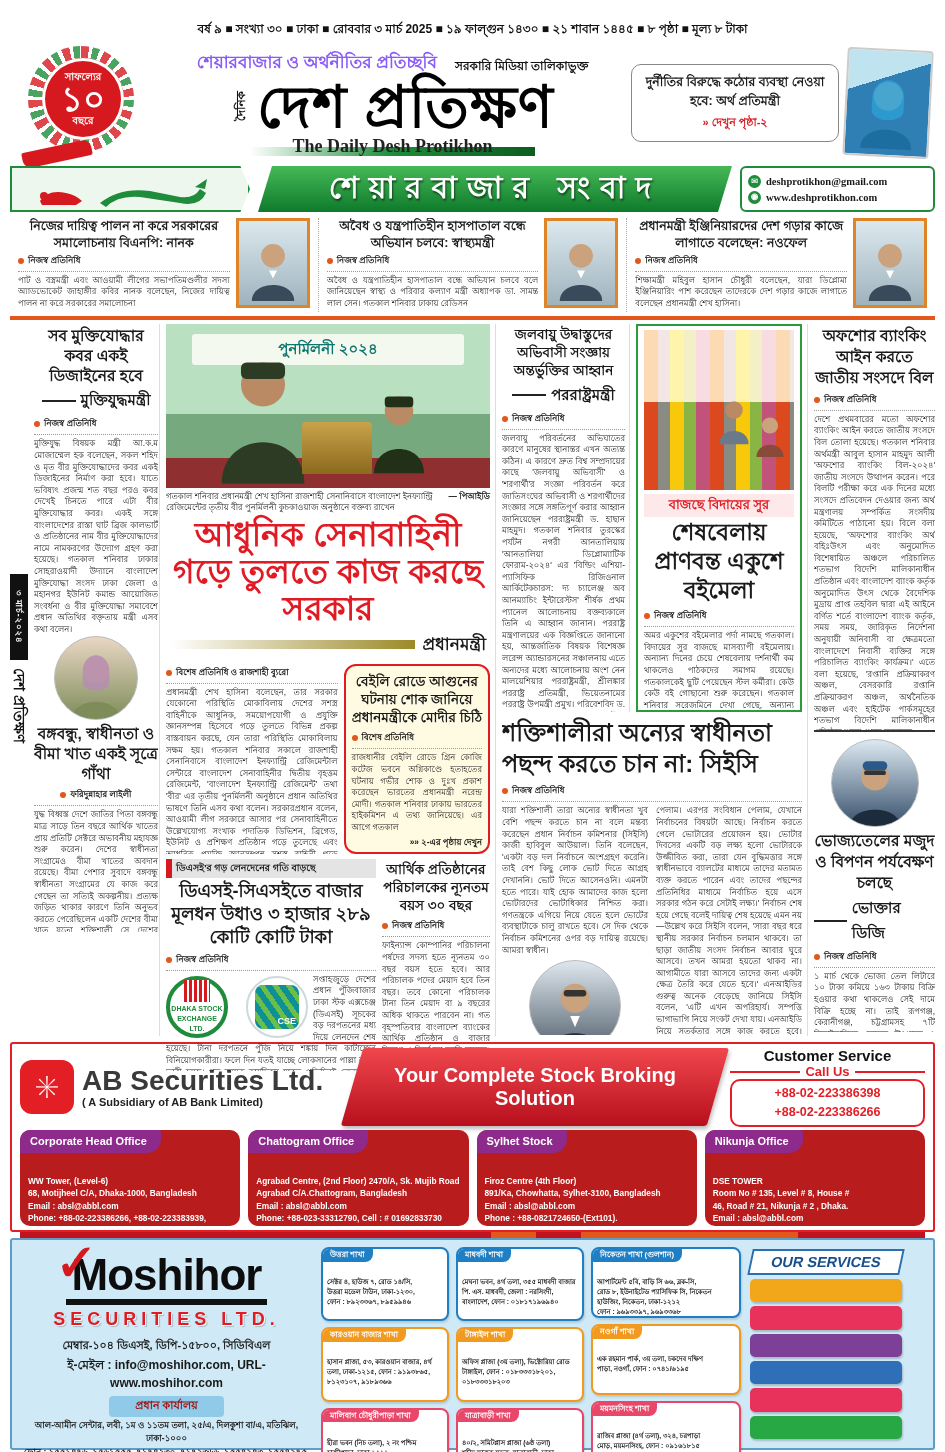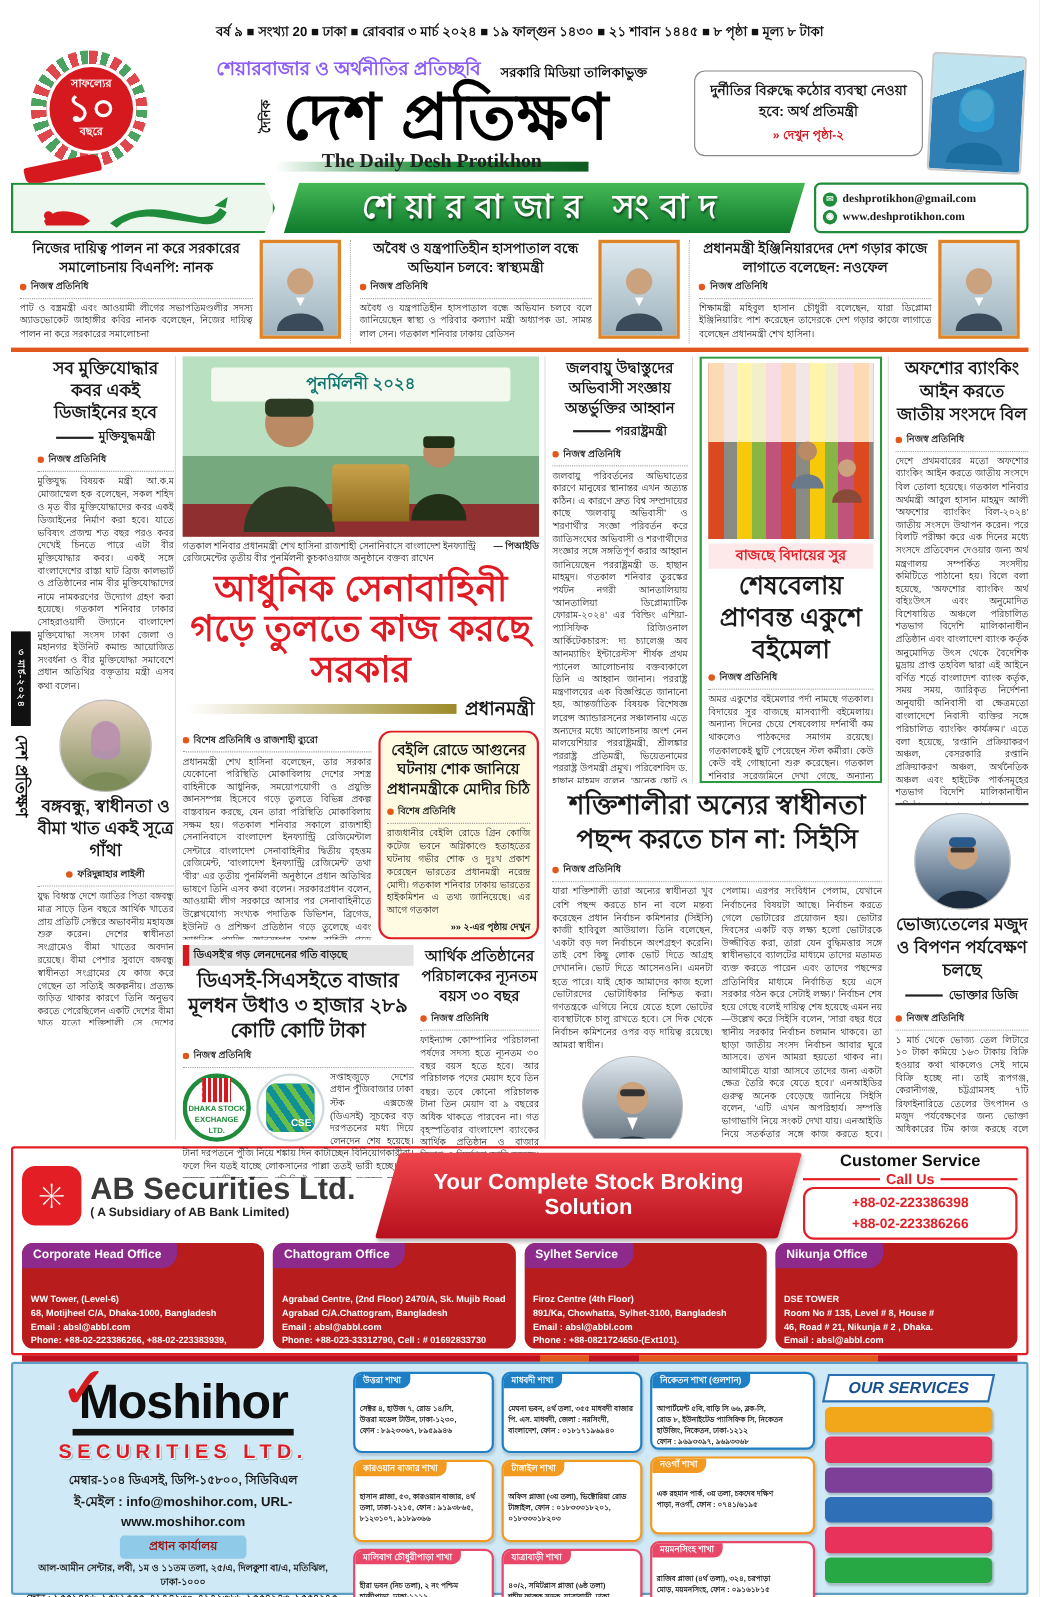--- a/index.html
+++ b/index.html
@@ -51,21 +51,21 @@
   .brief-main{flex:1;min-width:0;overflow:hidden}
   .brief-h{font-size:12.5px;font-weight:800;text-align:center;line-height:1.35}
   .brief-photo{width:74px;height:90px;border:3px solid #e08428;flex-shrink:0;position:relative;overflow:hidden;background:linear-gradient(180deg,#dce8ee,#9fb3bd)}
   .orange-rule{height:4px;background:#e2571c;margin:4px 10px 0}
 
   
   .byline{font-size:8.5px;font-weight:800;border-bottom:1px dotted #999;padding:2px 0 3px;margin-bottom:3px;display:flex;align-items:center;gap:4px}
   .dot{width:6px;height:6px;border-radius:50%;background:#e2571c;display:inline-block;flex-shrink:0}
   .body{font-size:8.4px;line-height:1.38;text-align:justify;color:#222}
   .more{font-size:8.4px;font-weight:800;text-align:right;margin-top:2px;color:#111}
-  .attr{display:flex;align-items:center;justify-content:center;gap:5px;font-weight:800;font-size:11px;margin:1px 0 2px}
+  .attr{display:flex;align-items:center;justify-content:center;gap:5px;font-weight:800;font-size:15px;margin:1px 0 2px}
   .attr-line{width:34px;height:2px;background:#222}
 
   
   .main{display:flex;gap:6px;padding:4px 10px 0;height:716px;position:relative}
   .spine{width:18px;display:flex;flex-direction:column;align-items:center;gap:8px;padding-top:250px;flex-shrink:0}
   .spine-date{writing-mode:vertical-rl;background:#111;color:#fff;font-size:8.5px;font-weight:700;padding:16px 2px;letter-spacing:1px}
   .spine-brand{writing-mode:vertical-rl;font-size:15px;font-weight:900;color:#111}
   .colA{width:126px;flex-shrink:0;border-right:1px solid #ddd;padding-right:1px}
   .colB{width:330px;flex-shrink:0;border-right:1px solid #ddd;padding-right:5px}
   .colMid{width:306px;flex-shrink:0;border-right:1px solid #ddd;padding-right:5px}
@@ -88,41 +88,41 @@
   .attr-main{display:flex;align-items:center;justify-content:flex-end;gap:8px;margin:3px 4px 5px}
   .grad-bar{flex:1;height:9px;background:linear-gradient(90deg,#ffffff,#9c8a28)}
   .attr-main-t{font-size:17px;font-weight:900}
   .colB-row1{display:flex;gap:6px;height:190px;overflow:hidden}
   .mainbody{width:54%;overflow:hidden}
   .modi-box{width:46%;background:#fffbe2;border:2px solid #e01b24;border-radius:12px;padding:5px 6px;overflow:hidden}
   .colB-row2{display:flex;gap:6px;margin-top:5px;height:212px;overflow:hidden}
   .dse{width:66%;min-width:0}
   .kicker-bar{background:#e4e4e4;border-left:6px solid #d6191f;font-size:9.5px;font-weight:800;padding:2px 4px;margin-bottom:2px}
   .h-dse{font-size:18px;font-weight:900;text-align:center;line-height:1.3;margin:1px 0}
-  .logo-float{float:left;display:flex;gap:5px;margin:2px 5px 2px 0}
+  .logo-float{float:left;display:flex;gap:18px;margin:2px 5px 2px 0}
   .dse-logo{width:62px;height:62px;border-radius:50%;border:4px solid #1e8c3a;background:#fff;display:flex;align-items:center;justify-content:center;flex-direction:column;font-size:7px;font-weight:800;color:#1e8c3a;text-align:center}
   .dse-grid{width:26px;height:22px;background:
       repeating-linear-gradient(90deg,#d6191f 0 3px,#fff 3px 5px),
       repeating-linear-gradient(0deg,#d6191f 0 3px,#ffffff88 3px 5px);margin-bottom:2px}
   .cse-logo{width:62px;height:62px;border-radius:50%;border:2px solid #cfd8dc;background:#fff;display:flex;align-items:center;justify-content:center}
   .cse-sq{width:44px;height:44px;border-radius:8px;background:#0f8f96;position:relative;overflow:hidden}
   .cse-sq::before{content:"";position:absolute;inset:0;background:repeating-linear-gradient(55deg,transparent 0 6px,#6abf4b 6px 11px)}
   .cse-sq span{position:absolute;right:3px;bottom:1px;color:#fff;font-size:9px;font-weight:800}
   .finance{width:34%;min-width:0;overflow:hidden}
 
   .row-top{display:flex;gap:6px;height:388px;overflow:hidden}
   .climate{width:128px;flex-shrink:0;overflow:hidden;border-right:1px solid #ddd;padding-right:4px}
   .bookfair{flex:1;border:2px solid #2a9a3d;padding:4px 6px;min-width:0;overflow:hidden}
   .bf-photo{height:160px;position:relative;overflow:hidden;background:
      repeating-linear-gradient(90deg,#c0392b 0 14px,#2980b9 14px 26px,#f1c40f 26px 40px,#27ae60 40px 52px,#8e44ad 52px 66px),
      linear-gradient(180deg,#f8e7d2 0 45%,#b98a5a 45% 100%);background-blend-mode:overlay}
   .bf-kicker{color:#e01b24;font-weight:900;font-size:13px;text-align:center;margin:4px 0 1px;background:#fde9e9;display:block;padding:1px 0}
   .h-bf{font-size:23px;font-weight:900;text-align:center;line-height:1.25;margin:1px 0 3px}
   .cec{margin-top:5px;height:318px;overflow:hidden}
-  .h-cec{font-size:24px;font-weight:900;text-align:center;line-height:1.3;margin:0 0 3px}
+  .h-cec{font-size:24px;font-weight:900;text-align:left;line-height:1.3;margin:0 0 3px}
   .cec-cols{display:flex;gap:8px}
   .cec-col{flex:1;min-width:0}
 
   .offshore{height:408px;overflow:hidden;border-bottom:2px solid #333;padding-bottom:2px}
   .oil{height:300px;overflow:hidden;padding-top:3px}
   .h-e{font-size:15.5px;font-weight:800;text-align:center;line-height:1.35;margin:2px 0}
 
   
   .person{position:absolute;left:50%;bottom:0;transform:translateX(-50%);width:78%;height:86%}
   .person svg{width:100%;height:100%}
@@ -163,21 +163,21 @@
   .branch-head{position:absolute;top:-1px;left:-1px;color:#fff;font-weight:800;font-size:7.8px;padding:1px 8px;border-radius:6px 2px 8px 2px;background:#1f7fc4;white-space:nowrap}
   .m-right{width:156px;flex-shrink:0;display:flex;flex-direction:column;gap:4px;padding:2px}
   .m-serv-head{background:#fff;border:2px solid #2a6fb0;color:#174f8c;font-weight:900;font-size:14.5px;text-align:center;transform:skewX(-12deg);padding:3px 0}
   .serv{color:#fff;font-weight:800;font-size:14px;text-align:center;border-radius:5px;padding:3px 0;flex:1;display:flex;align-items:center;justify-content:center;box-shadow:1px 2px 2px #0003}
 </style>
 </head>
 <body>
 
 <div class="page">
 
-  <div class="dateline">বর্ষ ৯ ■ সংখ্যা 20 ■ ঢাকা ■ রোববার ৩ মার্চ ২০২৪ ■ ১৯ ফাল্গুন ১৪৩০ ■ ২১ শাবান ১৪৪৫ ■ ৮ পৃষ্ঠা ■ মূল্য ৮ টাকা</div>
+  <div class="dateline">বর্ষ ৯ ■ সংখ্যা ৩০ ■ ঢাকা ■ রোববার ৩ মার্চ 2025 ■ ১৯ ফাল্গুন ১৪৩০ ■ ২১ শাবান ১৪৪৫ ■ ৮ পৃষ্ঠা ■ মূল্য ৮ টাকা</div>
 
   <div class="masthead">
     <div class="anniv">
       <div class="anniv-ring"></div>
       <div class="anniv-circle">
         <span class="t">সাফল্যের</span>
         <span class="n">১০</span>
         <span class="t">বছরে</span>
       </div>
       <div class="ribbon"></div>
@@ -537,21 +537,21 @@
         </div>
         <div class="office">
           <div class="office-head">Chattogram Office</div>
           <div>Agrabad Centre, (2nd Floor) 2470/A, Sk. Mujib Road
 Agrabad C/A.Chattogram, Bangladesh
 Email : absl@abbl.com
 Phone: +88-023-33312790, Cell : # 01692833730
 Fax : +88-031-2512794</div>
         </div>
         <div class="office">
-          <div class="office-head">Sylhet Service</div>
+          <div class="office-head">Sylhet Stock</div>
           <div>Firoz Centre (4th Floor)
 891/Ka, Chowhatta, Sylhet-3100, Bangladesh
 Email : absl@abbl.com
 Phone : +88-0821724650-(Ext101).
 Cell: +88-01711000177, Fax : +88-0821-2832780</div>
         </div>
         <div class="office">
           <div class="office-head">Nikunja Office</div>
           <div>DSE TOWER
 Room No # 135, Level # 8, House #

